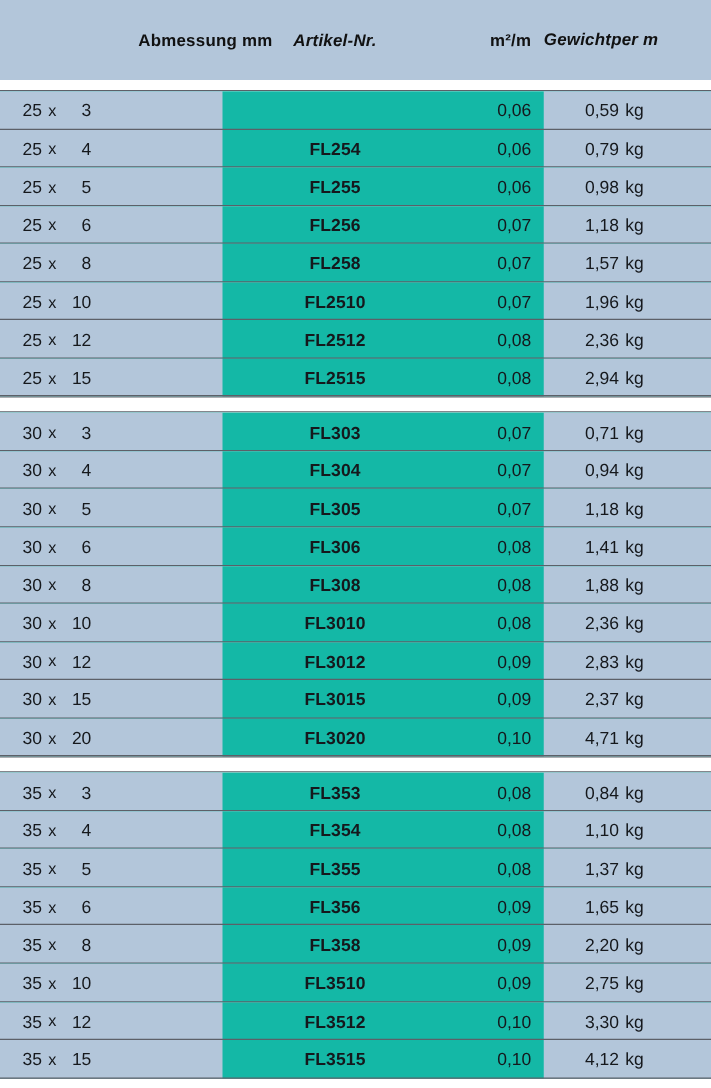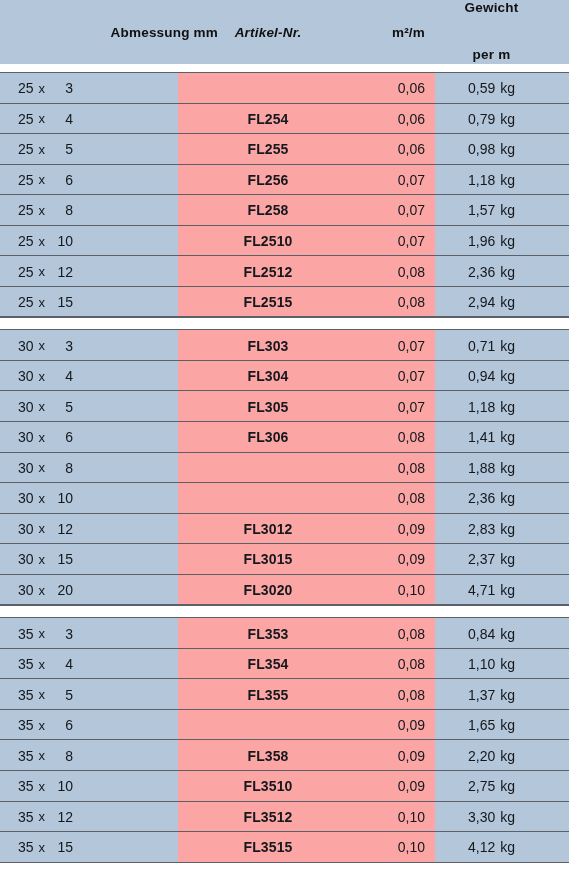--- a/index.html
+++ b/index.html
@@ -33,33 +33,33 @@
     display: flex;
     align-items: center;
     font-size: 13.5px;
     font-weight: bold;
     color: #111111;
     letter-spacing: .2px;
   }
   .th-dim   { left: 18px;  width: 200px; justify-content: flex-end; }
   .th-art   { left: 178px; width: 180px; justify-content: center; font-style: italic; }
   .th-m2    { left: 330px; width: 95px;  justify-content: flex-end; }
-  .th-wt    { left: 435px; width: 113px; justify-content: space-between;
-              flex-direction: column; align-items: flex-end; line-height: 1.25; }
+  .th-wt    { left: 435px; width: 113px; justify-content: flex-start;
+              flex-direction: row; align-items: flex-end; line-height: 1.25; font-style: italic; }
   .th-wt span { display:block; }
 
   
   .group-gap { height: 13px; background: #ffffff; }
 
   
   .tgroup { background: #ffffff; }
   .trow {
     position: relative;
     height: 30.55px;
-    background: #fca5a5;
+    background: #14b8a6;
     text-decoration: underline;
   }
   
   .trow .bg-left {
     position: absolute;
     left: 0; top: 0;
     width: 178px; height: 100%;
     background: #b3c6da;
   }
   
@@ -333,35 +333,37 @@
         </div>
         <div class="trow">
           <div class="bg-left" style="background: rgb(179, 198, 218);"></div>
           <div class="bg-right" style="background: rgb(179, 198, 218);"></div>
           <div class="rule" style="background: rgb(92, 96, 104);"></div>
           <div class="cell c-dim">
             <span class="dw">30</span>
             <span class="dx">x</span>
             <span class="dt">8</span>
           </div>
+          <div class="cell c-art">FL308</div>
           <div class="cell c-m2">0,08</div>
           <div class="cell c-wt">
             <span class="wv">1,88</span>
             <span class="wu">kg</span>
           </div>
         </div>
         <div class="trow">
           <div class="bg-left" style="background: rgb(179, 198, 218);"></div>
           <div class="bg-right" style="background: rgb(179, 198, 218);"></div>
           <div class="rule" style="background: rgb(92, 96, 104);"></div>
           <div class="cell c-dim">
             <span class="dw">30</span>
             <span class="dx">x</span>
             <span class="dt">10</span>
           </div>
+          <div class="cell c-art">FL3010</div>
           <div class="cell c-m2">0,08</div>
           <div class="cell c-wt">
             <span class="wv">2,36</span>
             <span class="wu">kg</span>
           </div>
         </div>
         <div class="trow">
           <div class="bg-left" style="background: rgb(179, 198, 218);"></div>
           <div class="bg-right" style="background: rgb(179, 198, 218);"></div>
           <div class="rule" style="background: rgb(92, 96, 104);"></div>
@@ -462,20 +464,21 @@
         </div>
         <div class="trow">
           <div class="bg-left" style="background: rgb(179, 198, 218);"></div>
           <div class="bg-right" style="background: rgb(179, 198, 218);"></div>
           <div class="rule" style="background: rgb(92, 96, 104);"></div>
           <div class="cell c-dim">
             <span class="dw">35</span>
             <span class="dx">x</span>
             <span class="dt">6</span>
           </div>
+          <div class="cell c-art">FL356</div>
           <div class="cell c-m2">0,09</div>
           <div class="cell c-wt">
             <span class="wv">1,65</span>
             <span class="wu">kg</span>
           </div>
         </div>
         <div class="trow">
           <div class="bg-left" style="background: rgb(179, 198, 218);"></div>
           <div class="bg-right" style="background: rgb(179, 198, 218);"></div>
           <div class="rule" style="background: rgb(92, 96, 104);"></div>

